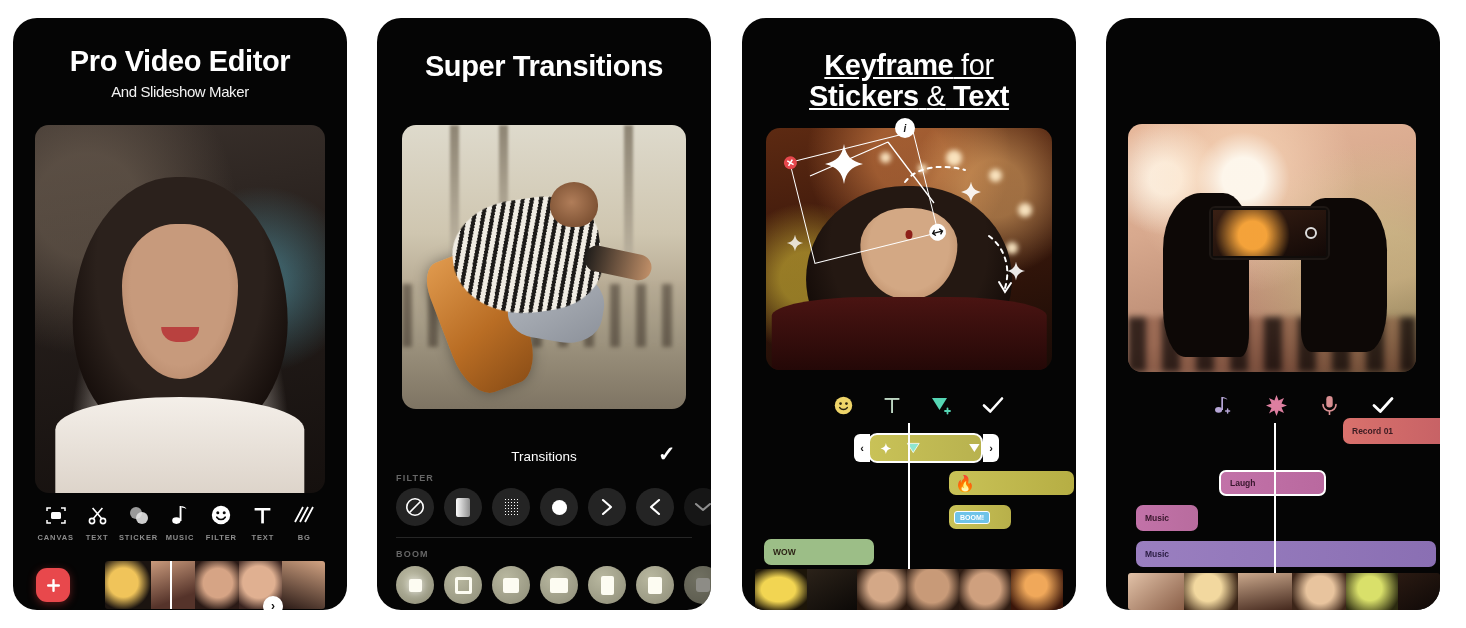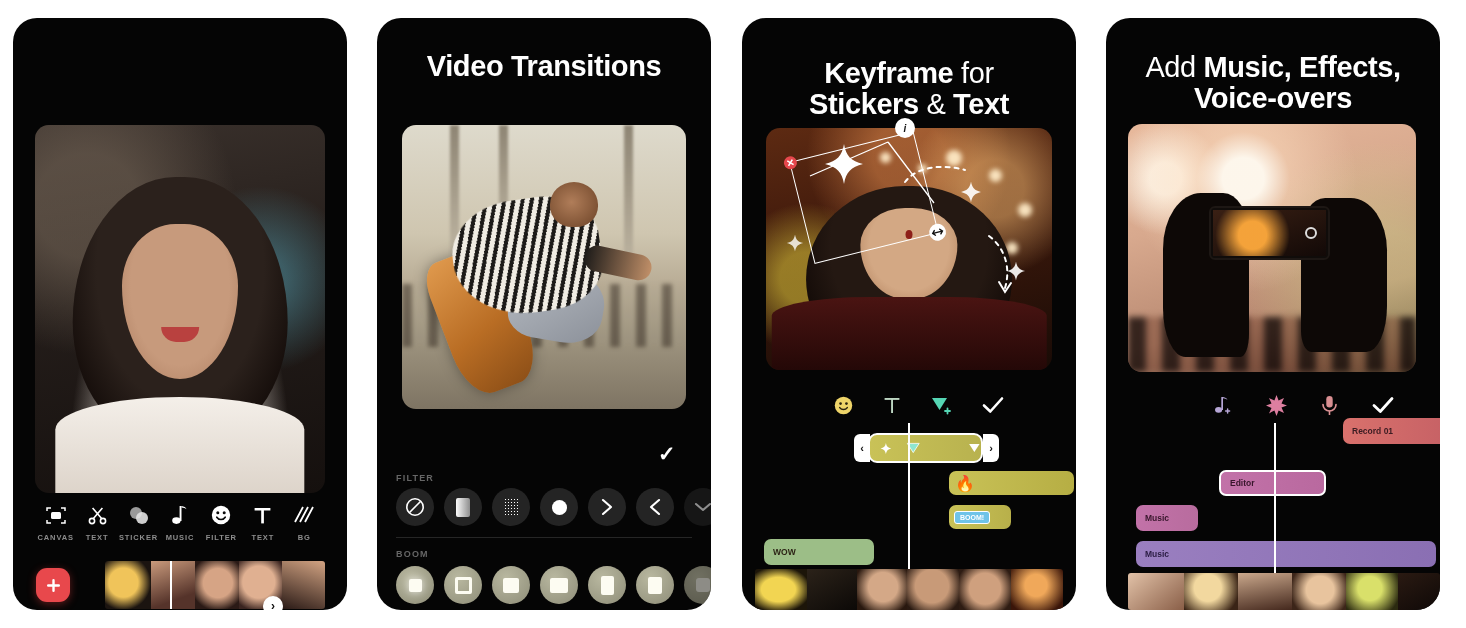--- a/index.html
+++ b/index.html
@@ -193,20 +193,24 @@
   .t4{flex:0 0 auto; display:flex; align-items:center; justify-content:center;
       height:24px; font-size:17px;}
 </style>
 </head>
 <body>
 
 <div class="board">
 
   <div class="card" id="card-1">
 
+    <div class="headline" style="top:28px;">
+      <div class="h-main">Pro Video Editor</div>
+      <div class="h-sub">And Slideshow Maker</div>
+    </div>
 
     <div class="media" style="left:22px; top:107px; width:290px; height:368px;">
       <div class="photo-portrait1">
         <div class="pp-hair"></div>
           <div class="pp-face"></div>
         <div class="pp-smile"></div>
           <div class="pp-shirt"></div>
       </div>
     </div>
 
@@ -304,37 +308,38 @@
       <div class="fs-cell" style="width:43px;background:radial-gradient(circle at 46% 44%,#e0b091 0 45%,#3a2420 82%);"></div>
       <div class="fs-cell" style="width:43px;background:linear-gradient(200deg,#d3a483,#2a1a16);"></div>
     </div>
     <div class="fs-playhead" style="left:157px; top:543px; height:48px;"></div>
     <div class="fs-arrow" style="left:250px; top:578px;">›</div>
   </div>
 
   <div class="card" id="card-2">
 
     <div class="headline" style="top:33px;">
-      <div class="h-main">Video Transitions</div>
+      <div class="h-main">Super Transitions</div>
     </div>
 
     <div class="media" style="left:25px; top:107px; width:284px; height:284px;">
       <div class="photo-skate">
         <div class="sk-pole" style="left:17%; top:0; height:46%;"></div>
         <div class="sk-pole" style="left:34%; top:0; height:42%;"></div>
         <div class="sk-pole" style="left:78%; top:0; height:50%;"></div>
         <div class="sk-crowd"></div>
         <div class="sk-board"></div>
         <div class="sk-pants"></div>
         <div class="sk-body"></div>
         <div class="sk-head"></div>
         <div class="sk-arm"></div>
       </div>
     </div>
 
+    <div class="sheet-title" style="top:431px;">Transitions</div>
     <div class="sheet-check" style="left:281px; top:424px;">✓</div>
 
     <div class="sec-label" style="left:19px; top:455px;">FILTER</div>
 
     <div class="trow" style="left:19px; top:470px;">
       <div class="tcircle">
         <svg width="20" height="20" viewBox="0 0 20 20">
             <circle cx="10" cy="10" r="8.2" fill="none" stroke="#fff" stroke-width="1.6"></circle>
           <path d="M4.3 15.7L15.7 4.3" stroke="#fff" stroke-width="1.6"></path>
           </svg>
@@ -389,21 +394,21 @@
         <div style="width:14px;height:17px;background:#fdfcf2;border-radius:2px;"></div>
       </div>
       <div class="tcircle super" style="opacity:.6;">
         <div style="width:14px;height:14px;background:#e8e7dd;border-radius:3px;"></div>
       </div>
     </div>
   </div>
 
   <div class="card" id="card-3">
 
-    <div class="headline" style="top:40px;">
+    <div class="headline" style="top:32px;text-decoration:underline;">
       <div class="h-main">
         <span>Keyframe</span>
         <span class="thin">for</span><br>
         <span>Stickers</span>
         <span class="thin">&amp;</span>
         <span>Text</span>
       </div>
     </div>
 
     <div class="media" style="left:24px; top:110px; width:286px; height:242px;">
@@ -520,27 +525,20 @@
       <div class="fs-cell" style="width:50px;background:linear-gradient(150deg,#2b2219,#0c0907);"></div>
       <div class="fs-cell" style="width:50px;background:radial-gradient(circle at 52% 44%,#d4a887 0 42%,#29180f 84%);"></div>
       <div class="fs-cell" style="width:52px;background:radial-gradient(circle at 48% 42%,#c89a78 0 46%,#2a1a12 86%);"></div>
       <div class="fs-cell" style="width:52px;background:radial-gradient(circle at 50% 48%,#cfa07e 0 46%,#2e1c13 86%);"></div>
       <div class="fs-cell" style="width:52px;background:radial-gradient(circle at 48% 40%,#f0a85a 0 30%,#3a1509 84%);"></div>
     </div>
   </div>
 
   <div class="card" id="card-4">
 
-    <div class="headline" style="top:34px;">
-      <div class="h-main">
-        <span class="thin">Add</span>
-        <span>Music, Effects,</span><br>
-        <span>Voice-overs</span>
-      </div>
-    </div>
 
     <div class="media" style="left:22px; top:106px; width:288px; height:248px;">
       <div class="photo-concert">
         <div class="cc-crowd"></div>
         <div class="cc-handL"></div>
         <div class="cc-handR"></div>
         <div class="cc-phone">
             <div class="cc-screen"></div>
             <div class="cc-rec"></div>
           </div>
@@ -575,21 +573,21 @@
       <span class="t4">
         <svg width="22" height="18" viewBox="0 0 22 18">
             <path d="M2 9.5l6.3 6L20 2.5" stroke="#fff" stroke-width="2.8" fill="none" stroke-linecap="round" stroke-linejoin="round"></path>
           </svg>
       </span>
     </div>
 
     <div class="clip" style="left:237px; top:400px; width:140px; height:26px; background:linear-gradient(90deg,#d9716c,#c05c63); color:#3b1c22;">Record 01</div>
 
     <div class="clip" style="left:113px; top:452px; width:107px; height:26px;
-                background:linear-gradient(90deg,#c272a8,#b9699f); border:2px solid #fff; color:#38162c;">Editor</div>
+                background:linear-gradient(90deg,#c272a8,#b9699f); border:2px solid #fff; color:#38162c;">Laugh</div>
 
     <div class="clip" style="left:30px; top:487px; width:62px; height:26px; background:linear-gradient(90deg,#c272a8,#b86c9e); color:#38162c;">Music</div>
 
     <div class="clip" style="left:30px; top:523px; width:300px; height:26px; background:linear-gradient(90deg,#9a7fc0,#8a6fb3); color:#2a1c42;">Music</div>
 
     <div class="playhead" style="left:168px; top:405px; height:200px;"></div>
 
     <div class="filmstrip" style="left:22px; top:555px; width:312px; height:37px;">
       <div class="fs-cell" style="width:56px;background:linear-gradient(140deg,#e2c2a8,#8a5f48);"></div>
       <div class="fs-cell" style="width:54px;background:radial-gradient(circle at 44% 40%,#f2d89f 0 36%,#3a2416 84%);"></div>

